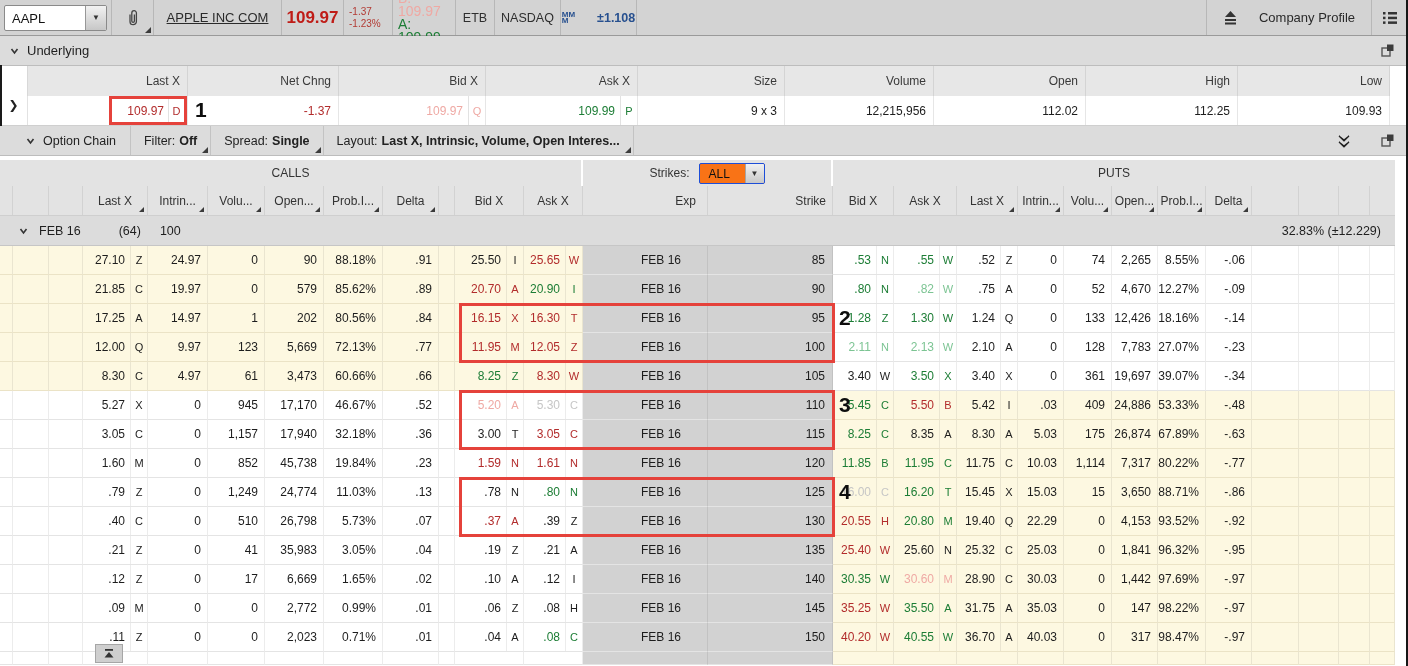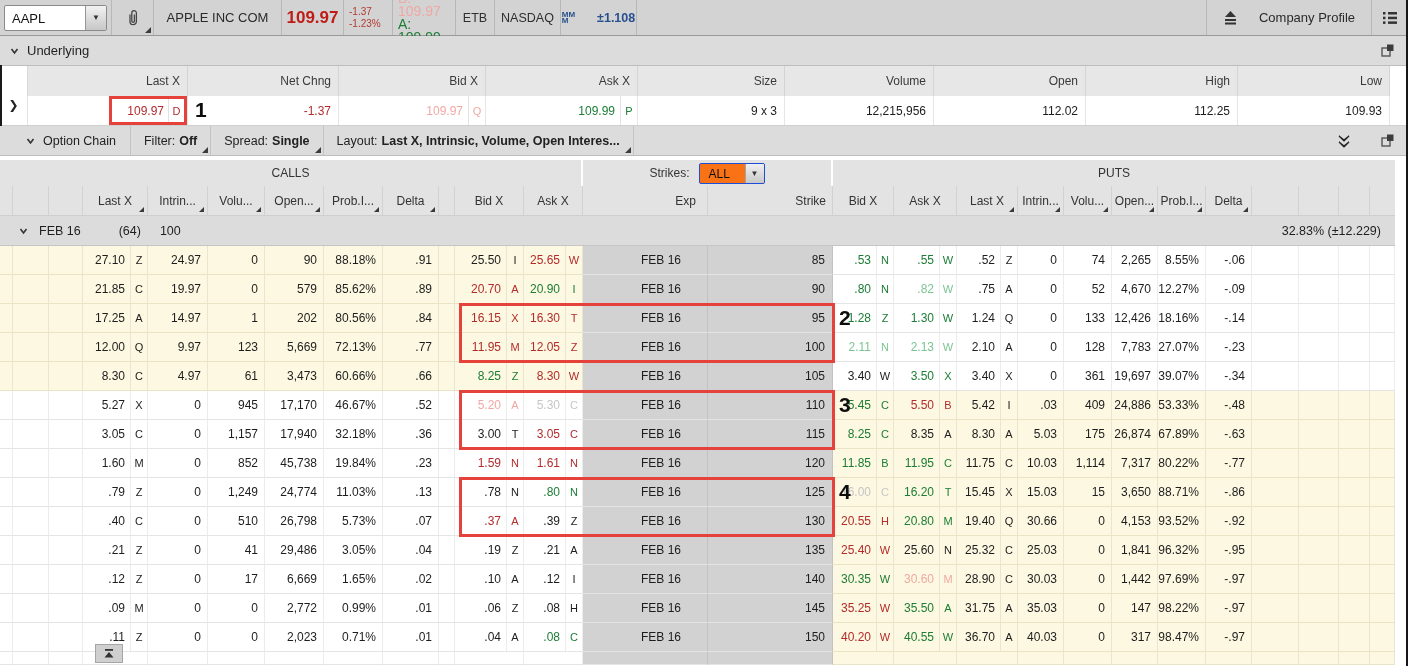--- a/index.html
+++ b/index.html
@@ -8,21 +8,21 @@
 
   
   .topbar { height:36px; background:#d3d3d3; border-bottom:1px solid #9a9a9a; display:flex; align-items:stretch; }
   .tb-cell { border-right:1px solid #b7b7b7; display:flex; align-items:center; justify-content:center; position:relative; flex-shrink:0; }
   .tb-combo-wrap { width:112px; border-right:1px solid #b7b7b7; display:flex; align-items:center; padding:0 4px; }
   .combo { flex:1; height:26px; background:#fff; border:1px solid #8a8a8a; display:flex; border-radius:2px; overflow:hidden; }
   .combo-text { flex:1; font-size:13px; padding:5px 0 0 7px; color:#111; }
   .combo-btn { width:21px; background:linear-gradient(#f2f2f2,#c7c7c7); border-left:1px solid #979797; display:flex; align-items:center; justify-content:center; font-size:8px; color:#333; }
   .tb-clip { width:42px; }
   .corner:after { content:""; position:absolute; right:2px; bottom:2px; width:0; height:0; border-left:6px solid transparent; border-bottom:6px solid #3c3c3c; }
-  .tb-company { width:128px; font-size:13px; color:#2a2a2a; }
+  .tb-company { width:128px; font-size:13px; color:#2a2a2a;text-decoration:underline; }
   .tb-price { width:62px; font-size:17px; font-weight:bold; color:#bf1c17; }
   .tb-chg { width:49px; flex-direction:column; align-items:flex-start; justify-content:center; padding-left:5px; font-size:10px; color:#b23a33; line-height:12px; }
   .tb-ba { width:63px; flex-direction:column; align-items:flex-start; justify-content:center; padding-left:5px; font-size:14px; line-height:13px; }
   .tb-etb { width:39px; font-size:12.5px; color:#2e2e2e; }
   .tb-nasdaq { width:66px; font-size:12.5px; color:#2e2e2e; }
   .tb-mmm { width:76px; font-size:12.5px; font-weight:600; color:#27508f; gap:22px; }
   .mm-icon { display:flex; flex-direction:column; line-height:6px; font-size:8px; font-weight:bold; color:#27508f; }
   .tb-spacer { flex:1; border-right:none; }
   .tb-profile { width:166px; border-left:1px solid #b7b7b7; gap:21px; font-size:13px; color:#2a2a2a; }
   .tb-menu { width:36px; border-right:none; }
@@ -824,21 +824,21 @@
             <span class="x">H</span>
           </div>
           <div class="cell pc w-pask t-green">
             <span class="n">20.80</span>
             <span class="x">M</span>
           </div>
           <div class="cell pc w-plast t-black">
             <span class="n">19.40</span>
             <span class="x">Q</span>
           </div>
-          <div class="cell w-pintrin">30.66</div>
+          <div class="cell w-pintrin">22.29</div>
           <div class="cell w-pvolu">0</div>
           <div class="cell w-popen">4,153</div>
           <div class="cell w-pprob">93.52%</div>
           <div class="cell w-pdelta">-.92</div>
           <div class="cell w-psp1"></div>
           <div class="cell w-psp2"></div>
           <div class="cell w-psp3"></div>
           <div class="cell w-psp4"></div>
         </div>
       </div>
@@ -846,21 +846,21 @@
         <div class="cside bg-white">
           <div class="cell w-spa"></div>
           <div class="cell w-spb"></div>
           <div class="cell w-spc"></div>
           <div class="cell pc w-clast t-black">
             <span class="n">.21</span>
             <span class="x">Z</span>
           </div>
           <div class="cell w-cintrin">0</div>
           <div class="cell w-cvolu">41</div>
-          <div class="cell w-copen">29,486</div>
+          <div class="cell w-copen">35,983</div>
           <div class="cell w-cprob">3.05%</div>
           <div class="cell w-cdelta">.04</div>
           <div class="cell w-cgap"></div>
           <div class="cell pc w-cbid t-black">
             <span class="n">.19</span>
             <span class="x">Z</span>
           </div>
           <div class="cell pc w-cask t-black">
             <span class="n">.21</span>
             <span class="x">A</span>

